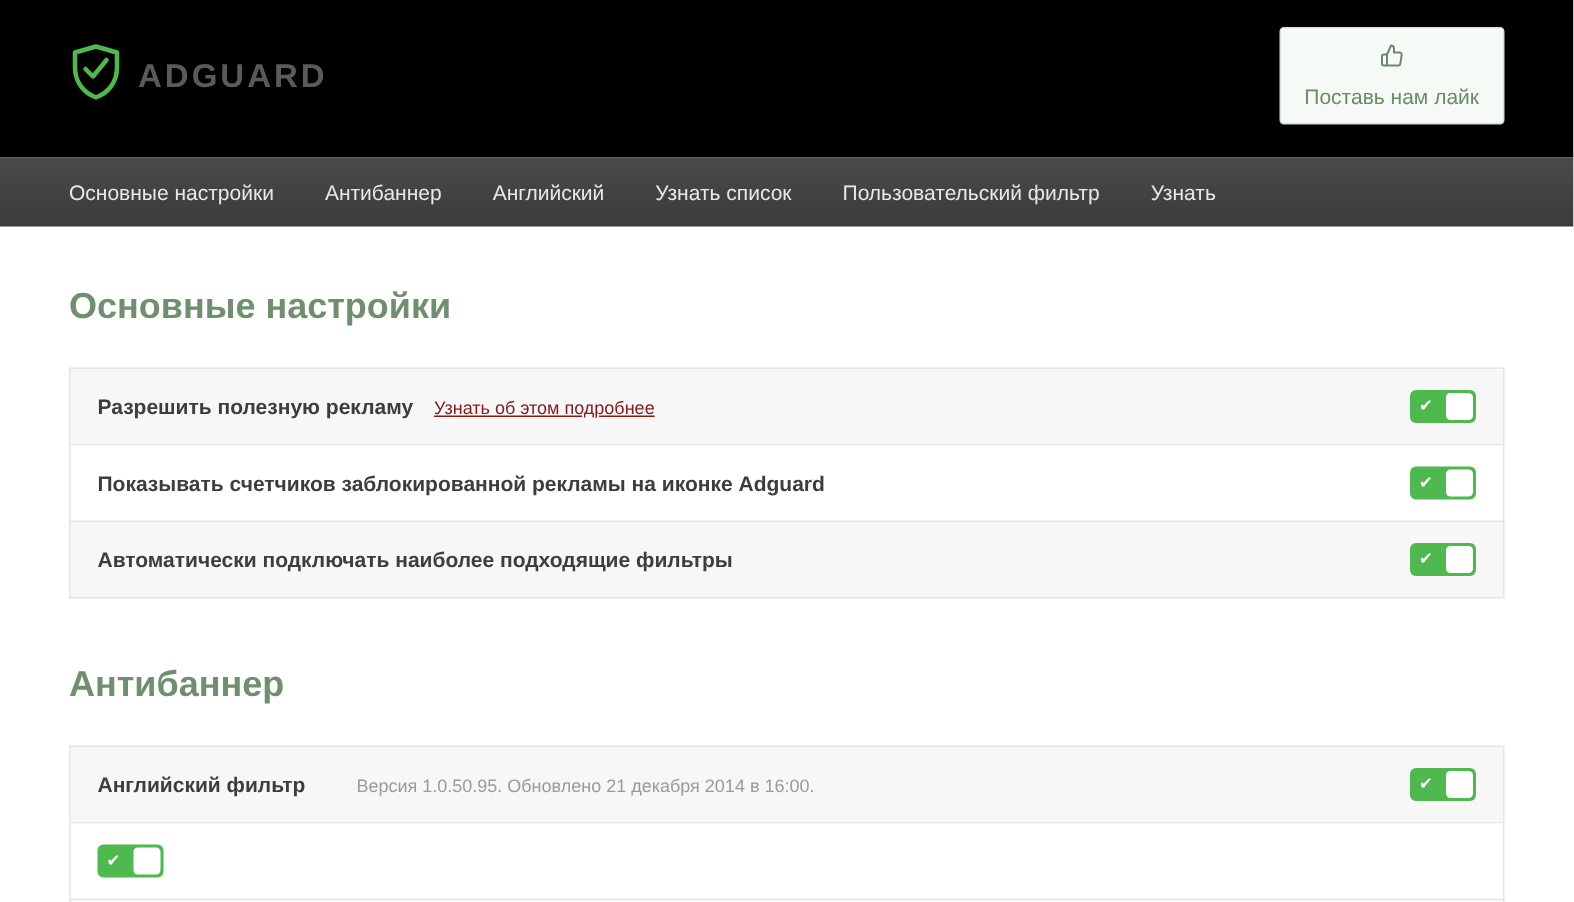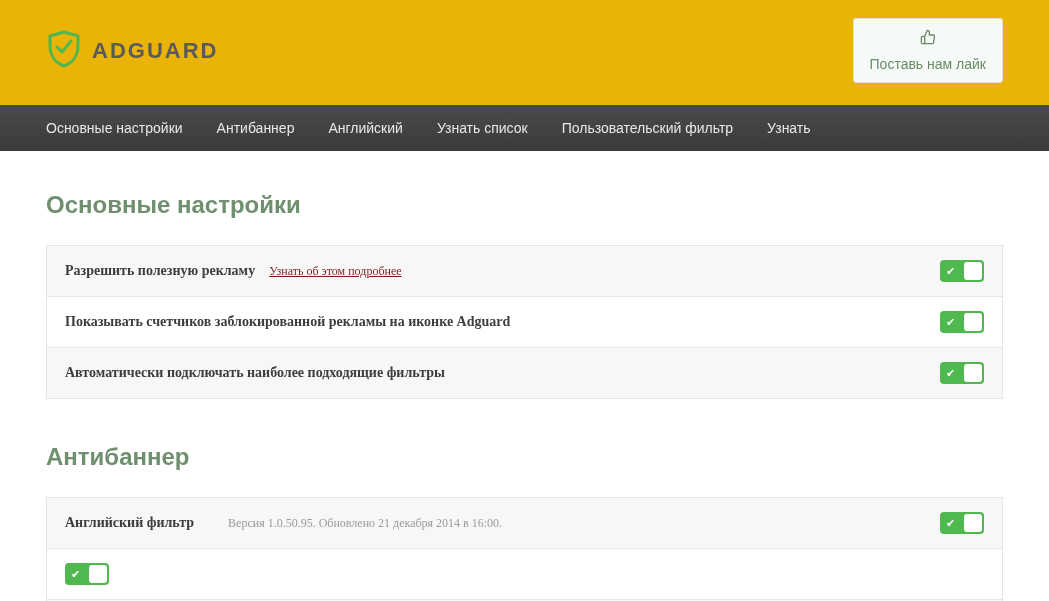--- a/index.html
+++ b/index.html
@@ -7,21 +7,21 @@
     font-family: "Helvetica Neue", Arial, sans-serif;
     background: #fff;
     color: #4b4b4b;
     width: 1049px;
   }
   .header {
     display: flex;
     align-items: center;
     justify-content: space-between;
     padding: 18px 46px 22px 46px;
-    background: #eab308;
+    background: #000000;
   }
   .logo {
     display: flex;
     align-items: center;
     gap: 10px;
   }
   .logo-text {
     font-size: 22px;
     font-weight: 600;
     letter-spacing: 2px;
@@ -118,21 +118,21 @@
   .toggle .knob {
     position: absolute;
     right: 2px;
     top: 2px;
     width: 18px;
     height: 18px;
     background: #fff;
     border-radius: 3px;
   }
   .rows { margin: 0 -34px; }
-  .rows .row { padding-left: 34px; padding-right: 18px; border-left: none; border-right: none; font-family: Liberation Serif, serif;}
+  .rows .row { padding-left: 34px; padding-right: 18px; border-left: none; border-right: none;}
   @media (min-width:0) {
     .rows { margin: 0; }
     .rows .row { border-left: 1px solid #e5e5e5; border-right: 1px solid #e5e5e5; padding-left: 18px;}
   }
 </style>
 </head>
 <body>
 
 <div class="header">
   <div class="logo">

